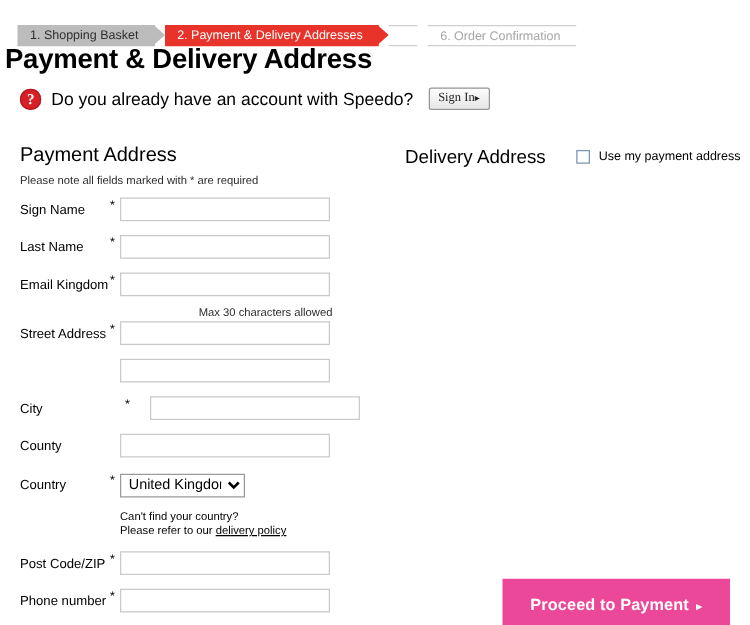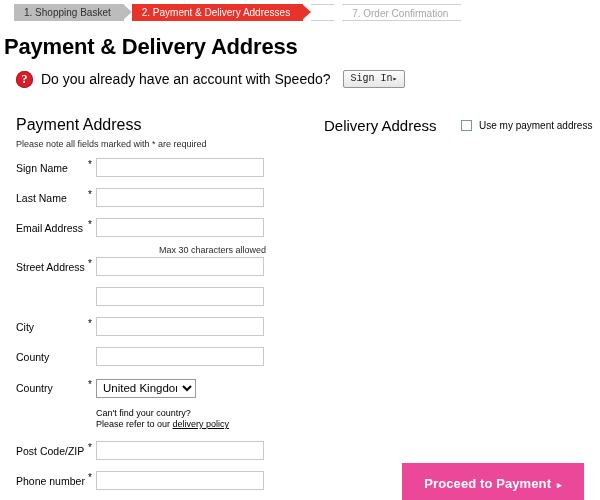--- a/index.html
+++ b/index.html
@@ -13,21 +13,21 @@
     overflow: hidden;
     font-family: "Liberation Sans", sans-serif;
     color: #000;
     position: relative;
   }
 
   
   .steps {
     position: absolute;
     left: 14px;
-    top: 4px;
+    top: 20px;
     display: flex;
     align-items: stretch;
     height: 30px;
   }
   .step {
     position: relative;
     height: 17px;
     line-height: 17px;
     font-size: 10px;
     padding: 0 13px 0 10px;
@@ -114,21 +114,21 @@
   }
   .signin-btn {
     margin-left: 12px;
     font-size: 10px;
     padding: 2px 7px 3px 7px;
     border: 1px solid #949494;
     background: linear-gradient(#fdfdfd, #e6e6e6);
     border-radius: 2px;
     color: #222;
     cursor: pointer;
-    font-family: Liberation Mono, monospace;
+    font-family: Liberation Serif, serif;
     white-space: nowrap;
   }
   .signin-btn .arw { font-size: 8px; }
 
   
   .pay-head {
     position: absolute;
     left: 16px;
     top: 116px;
     font-size: 16px;
@@ -267,21 +267,21 @@
   </div>
   <div class="step current">
     <span>2. Payment &amp; Delivery Addresses</span>
     <span class="chev"></span>
   </div>
   <div class="step todo">
     <span class="chev-line"></span>
     <span class="chev"></span>
   </div>
   <div class="step todo">
-    <span>7. Order Confirmation</span>
+    <span>6. Order Confirmation</span>
     <span class="chev-line"></span>
     <span class="chev"></span>
   </div>
 </div>
 
 <div class="page-title">Payment &amp; Delivery Address</div>
 
 <div class="account-row">
   <div class="q-icon">?</div>
   <div class="account-text">Do you already have an account with Speedo?</div>
@@ -307,38 +307,38 @@
     <input class="inp" type="text" value="" style="">
   </div>
 
   <div class="row">
     <span class="lbl">Last Name</span>
     <span class="star">*</span>
     <input class="inp" type="text" value="" style="">
   </div>
 
   <div class="row">
-    <span class="lbl">Email Address</span>
+    <span class="lbl">Email Kingdom</span>
     <span class="star">*</span>
     <input class="inp" type="text" value="" style="">
   </div>
 
   <div class="maxnote">Max 30 characters allowed</div>
 
   <div class="row">
     <span class="lbl">Street Address</span>
     <span class="star">*</span>
     <input class="inp" type="text" value="" style="">
   </div>
 
   <div class="row indent">
     <input class="inp" type="text" value="" style="">
   </div>
 
-  <div class="row" style="margin-top:8px;">
+  <div class="row" style="margin-top:8px;gap:12px;">
     <span class="lbl">City</span>
     <span class="star">*</span>
     <input class="inp" type="text" value="" style="">
   </div>
 
   <div class="row">
     <span class="lbl">County</span>
     <span class="star"></span>
     <input class="inp" type="text" value="" style="">
   </div>

